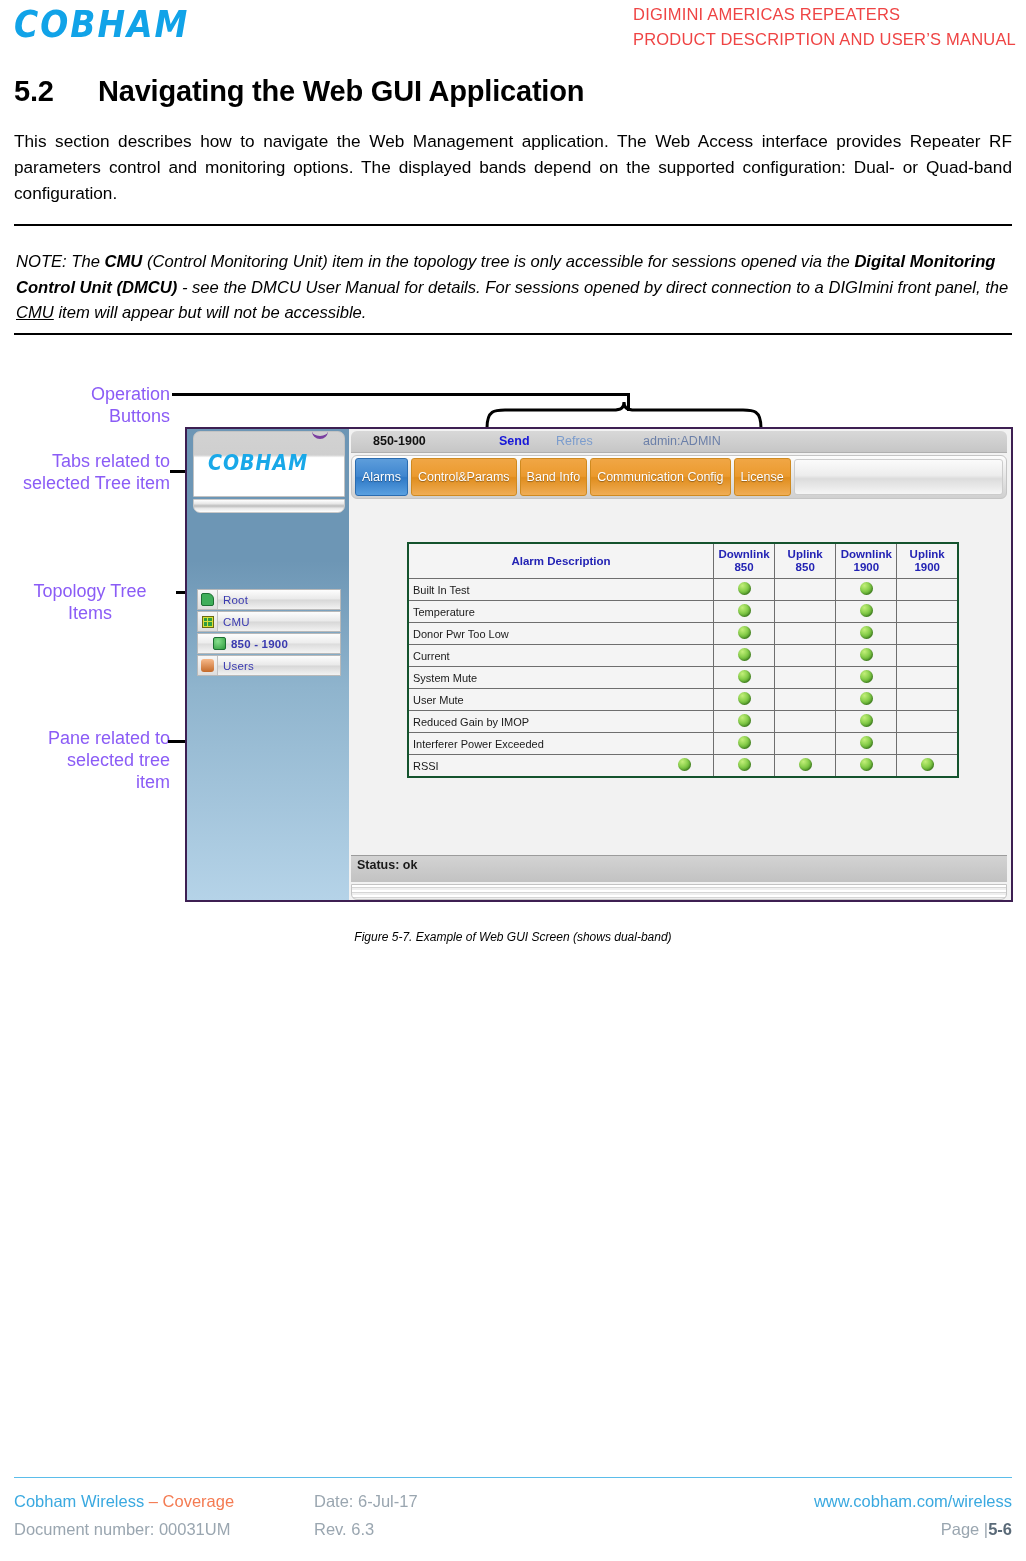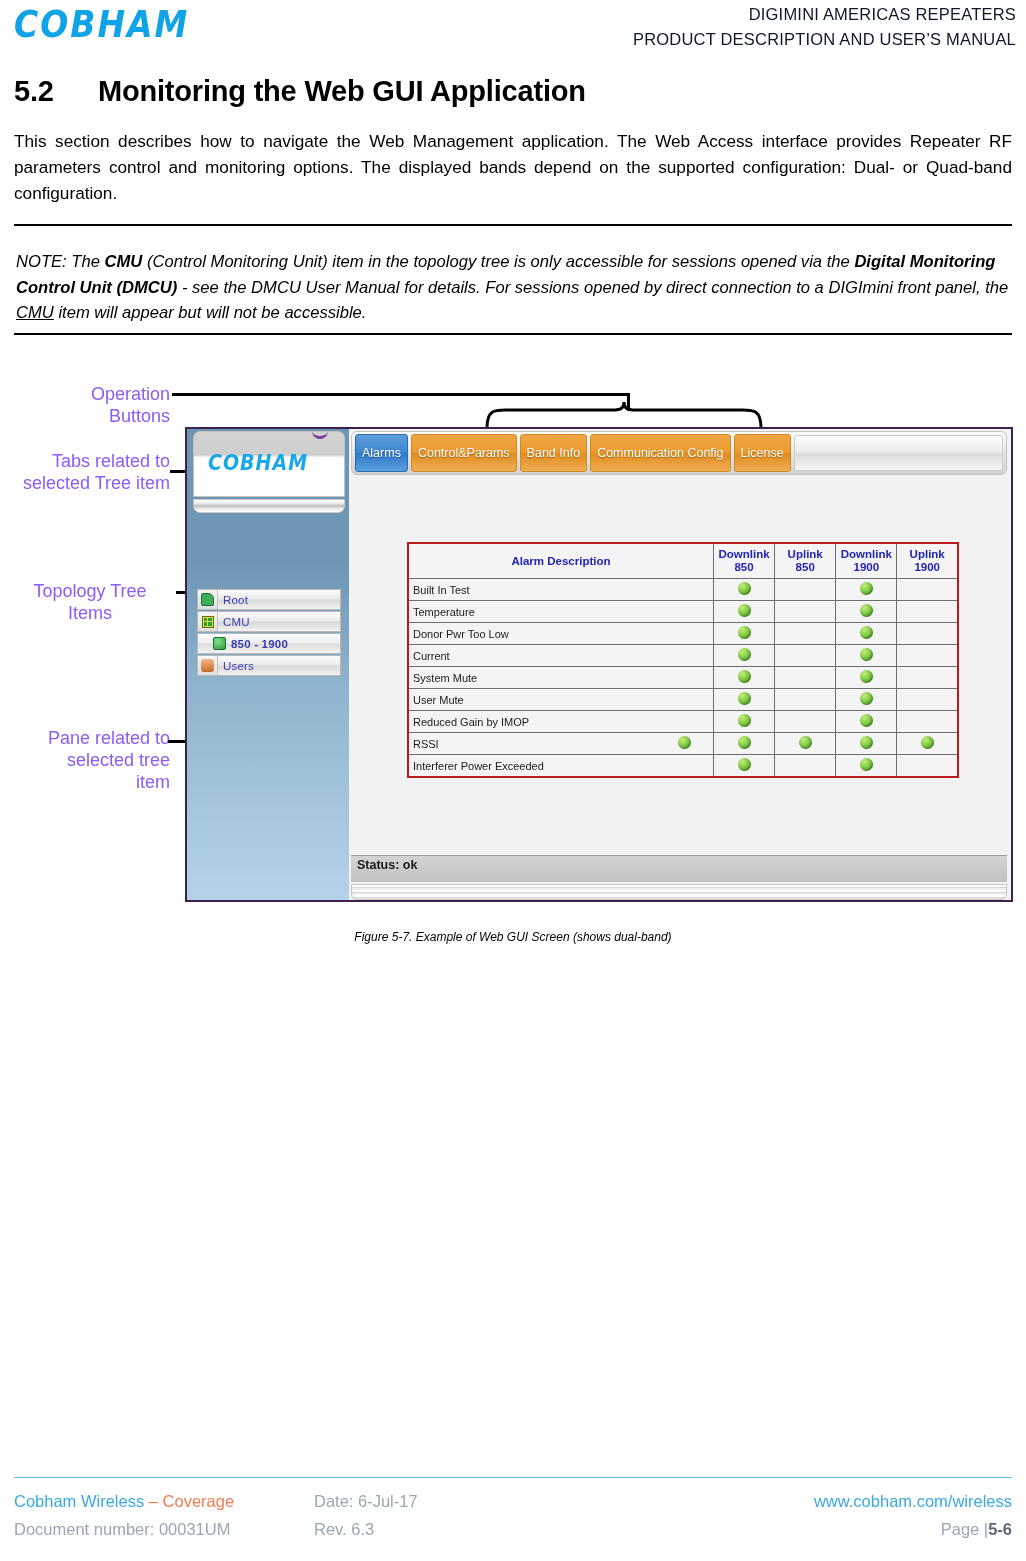--- a/index.html
+++ b/index.html
@@ -33,22 +33,22 @@
     font-size: 33px;
     letter-spacing: 2px;
     color: #11A3E8;
     transform: scaleY(1.12);
     transform-origin: left top;
   }
   .hdr-lines {
     position: absolute;
     right: 10px;
     top: 2px;
-    text-align: right;
-    color: #0f172a;
+    text-align: left;
+    color: #ef4444;
     font-size: 16.5px;
     line-height: 25px;
     letter-spacing: .2px;
   }
 
   
   .sec-title {
     position: absolute;
     left: 14px;
     top: 75px;
@@ -318,21 +318,21 @@
   .alarm-wrap {
     position: absolute;
     left: 58px;
     top: 113px;
     width: 552px;
   }
   table.alarm {
     width: 100%;
     border-collapse: collapse;
     background: #f4f4f4;
-    border: 2px solid #b91c1c;
+    border: 2px solid #14532d;
     table-layout: fixed;
   }
   table.alarm th {
     border: 1px solid #6e6e6e;
     color: #2323b4;
     font-size: 11.5px;
     font-weight: bold;
     padding: 4px 2px;
     line-height: 13px;
   }
@@ -416,21 +416,21 @@
 
 <div class="page-header">
   <div class="logo-cobham">COBHAM</div>
   <div class="hdr-lines">
     <div>DIGIMINI AMERICAS REPEATERS</div>
     <div>PRODUCT DESCRIPTION AND USER’S MANUAL</div>
   </div>
 </div>
 
 <div class="sec-title">
-  <span class="num">5.2</span><span>Monitoring the Web GUI Application</span>
+  <span class="num">5.2</span><span>Navigating the Web GUI Application</span>
 </div>
 
 <div class="body-para">This section describes how to navigate the Web Management application. The Web Access interface provides Repeater RF parameters control and monitoring options. The displayed bands depend on the supported configuration: Dual- or Quad-band configuration.</div>
 
 <div class="note-box">
   <p><span>NOTE: The </span><b>CMU</b><span> (Control Monitoring Unit) item in the topology tree is only accessible for sessions opened via the </span><b>Digital Monitoring Control Unit (DMCU)</b><span> - see the DMCU User Manual for details. For sessions opened by direct connection to a DIGImini front panel, the </span><u>CMU</u><span> item will appear but will not be accessible.</span></p>
 </div>
 
 <div class="figure-area">
 
@@ -489,20 +489,26 @@
           <span class="tnode">
               <span class="ico-users"></span>
             </span>
           <span class="tlabel">Users</span>
         </div>
       </div>
     </div>
 
     <div class="gui-right">
 
+      <div class="topbar">
+        <span class="tb-band">850-1900</span>
+        <span class="tb-send">Send</span>
+        <span class="tb-refres">Refres</span>
+        <span class="tb-admin">admin:ADMIN</span>
+      </div>
 
       <div class="tabstrip">
         <div class="tab active">Alarms</div>
         <div class="tab">Control&amp;Params</div>
         <div class="tab">Band Info</div>
         <div class="tab">Communication Config</div>
         <div class="tab">License</div>
         <div class="tab-rest"></div>
       </div>
 
@@ -573,32 +579,32 @@
                 <td class="led"></td>
               </tr>
               <tr>
                 <td>Reduced Gain by IMOP</td>
                 <td class="led"><span class="led-dot"></span></td>
                 <td class="led"></td>
                 <td class="led"><span class="led-dot"></span></td>
                 <td class="led"></td>
               </tr>
               <tr>
+                <td>Interferer Power Exceeded</td>
+                <td class="led"><span class="led-dot"></span></td>
+                <td class="led"></td>
+                <td class="led"><span class="led-dot"></span></td>
+                <td class="led"></td>
+              </tr>
+              <tr>
                 <td style="position: relative;">RSSI<span class="led-dot" style="position: absolute; right: 22px; top: 3px;"></span></td>
                 <td class="led"><span class="led-dot"></span></td>
                 <td class="led"><span class="led-dot"></span></td>
                 <td class="led"><span class="led-dot"></span></td>
                 <td class="led"><span class="led-dot"></span></td>
-              </tr>
-              <tr>
-                <td>Interferer Power Exceeded</td>
-                <td class="led"><span class="led-dot"></span></td>
-                <td class="led"></td>
-                <td class="led"><span class="led-dot"></span></td>
-                <td class="led"></td>
               </tr>
             </tbody>
         </table>
       </div>
 
       <div class="statusbar">Status: ok</div>
       <div class="gui-bottom-rails"></div>
     </div>
   </div>
 

